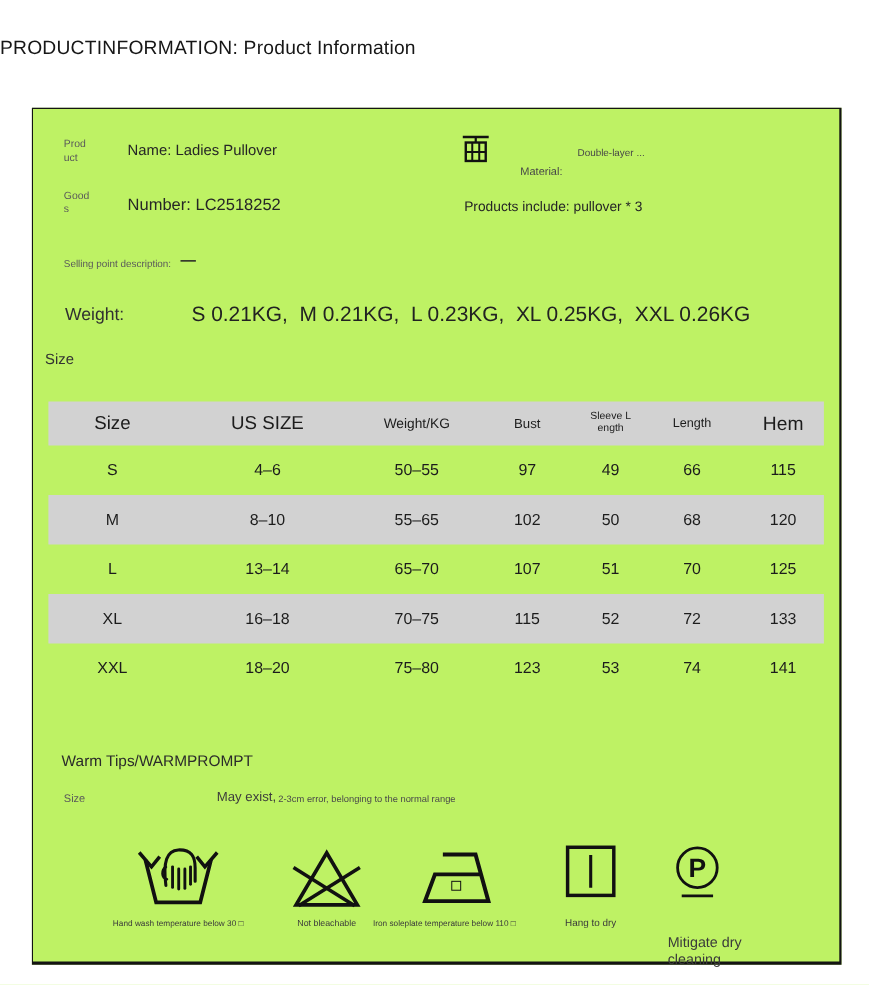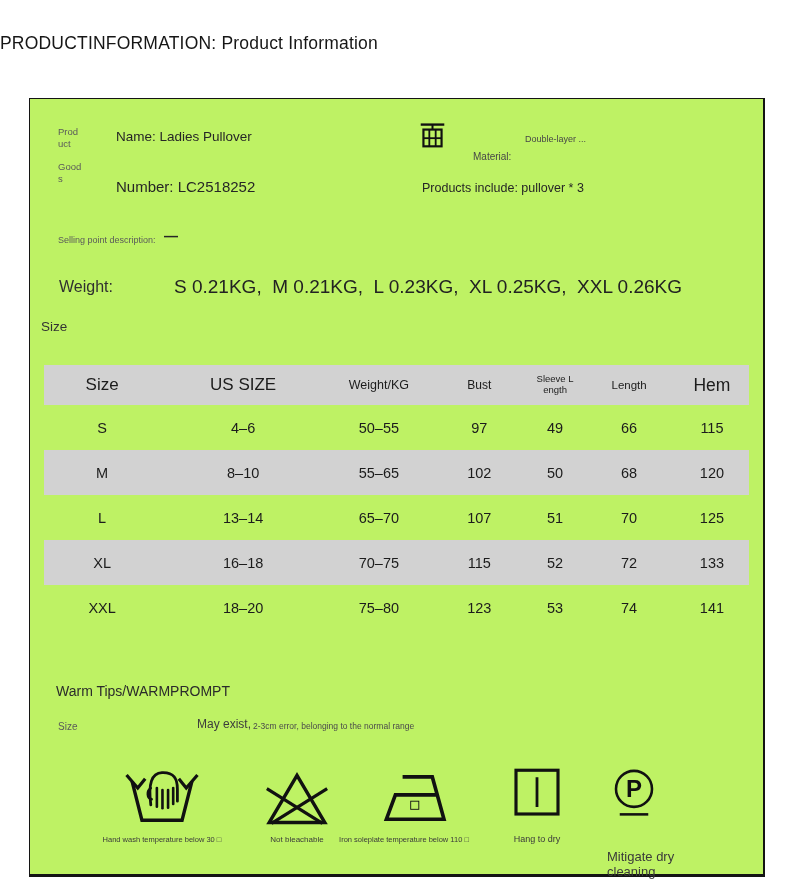--- a/index.html
+++ b/index.html
@@ -46,21 +46,21 @@
       <path d="M3 4.5 H29" stroke-width="2.6"></path>
       <path d="M16 4.5 V10" stroke-width="2.2"></path>
       <rect x="6" y="10" width="20" height="18.5" stroke-width="2.4"></rect>
       <path d="M12.5 10 V28.5" stroke-width="2"></path>
       <path d="M19.5 10 V28.5" stroke-width="2"></path>
       <path d="M6 19.5 H26" stroke-width="2"></path>
     </svg>
     <div class="abs lbl" style="left:443px;top:20px;font-size:10px;color:#474747;margin-top:32px;">Material:</div>
     <div class="abs lbl" style="left:495px;top:35px;font-size:9px;color:#474747;">Double-layer ...</div>
 
-    <div class="abs lbl pre" style="left:28px;top:62px;">Good
+    <div class="abs lbl pre" style="left:28px;top:74px;">Good
 s</div>
     <div class="abs val" style="left:86px;top:79px;font-size:15px;">Number: LC2518252</div>
     <div class="abs val" style="left:392px;top:82px;font-size:12.5px;">Products include: pullover * 3</div>
 
     <div class="abs lbl" style="left:28px;top:136px;font-size:9px;">Selling point description:</div>
     <div class="abs val" style="left:134px;top:129px;font-size:14px;font-weight:700;">—</div>
 
     <div class="abs val" style="left:29px;top:179px;font-size:16px;color:#303030;">Weight:</div>
     <div class="abs val" style="left:144px;top:177px;font-size:19px;white-space:pre;color:#222;">S 0.21KG,  M 0.21KG,  L 0.23KG,  XL 0.25KG,  XXL 0.26KG</div>
 

